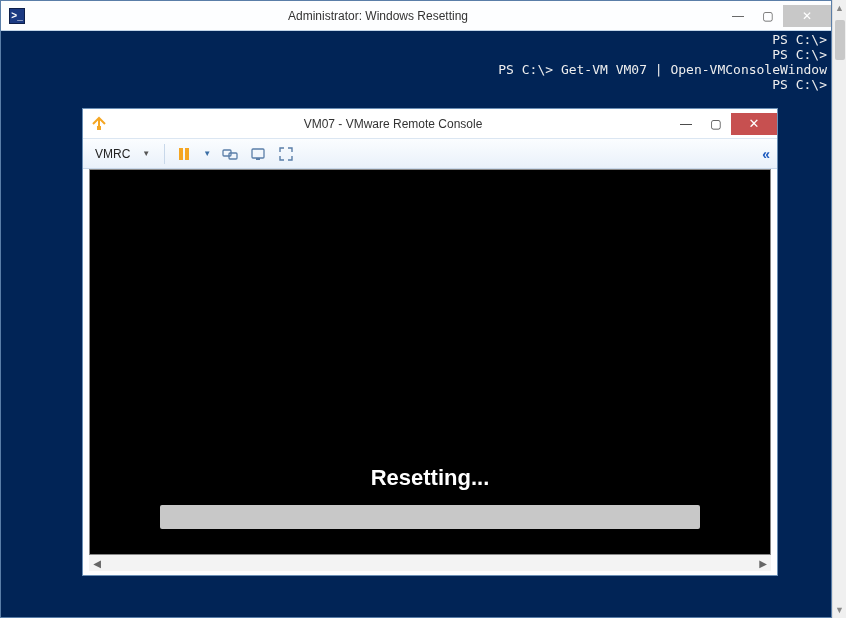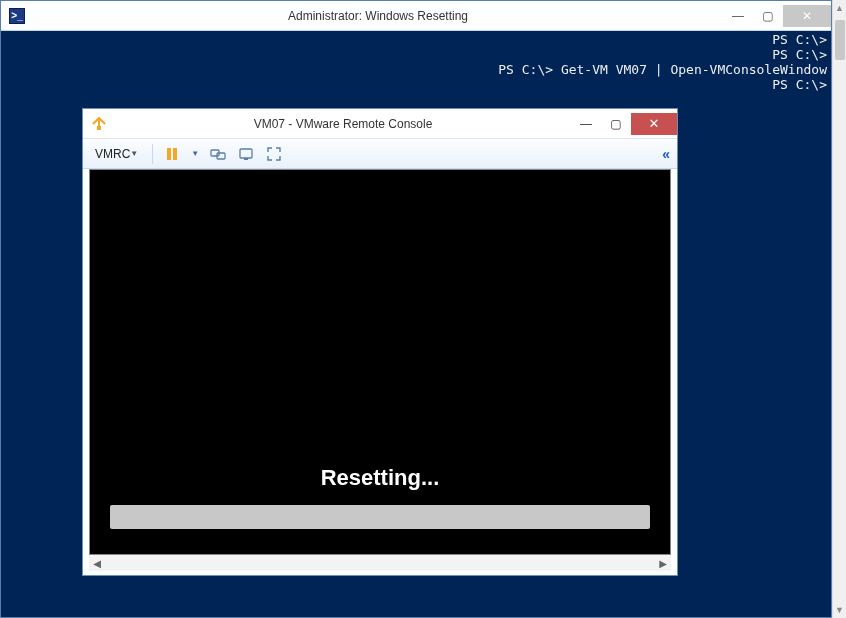--- a/index.html
+++ b/index.html
@@ -68,21 +68,21 @@
     border-left:1px solid #ddd;
     display:flex;flex-direction:column;align-items:center;
   }
   .outer-scroll .arrow { height:16px;display:flex;align-items:center;justify-content:center;color:#888;font-size:9px;width:100%; }
   .outer-scroll .thumb { width:10px;height:40px;background:#c8c8c8;border-radius:2px;margin-top:4px; }
 
   
   .vmrc-window {
     position:absolute;
     left:82px; top:108px;
-    width:596px; height:468px;
+    width:696px; height:468px;
     border:1px solid #6b8fb5;
     background:#fdfeff;
     display:flex;flex-direction:column;
   }
   .vmrc-titlebar {
     height:30px;
     background:#fff;
     display:flex;align-items:center;
     border-bottom:1px solid #dbe6f2;
   }
@@ -105,21 +105,21 @@
   }
   .vmrc-toolbar{
     height:30px;
     background:linear-gradient(#fbfdff,#e9f1fa);
     border-bottom:1px solid #c8d8ea;
     display:flex;align-items:center;
     padding:0 6px;
     gap:6px;
   }
   .vmrc-menu-btn{
-    display:flex;align-items:center;gap:0;
+    display:flex;align-items:center;gap:12px;
     padding:2px 6px;
     font-size:12px;color:#222;
   }
   .vmrc-menu-btn .caret{font-size:8px;color:#555;}
   .tb-sep{width:1px;height:20px;background:#c8d8ea;margin:0 2px;}
   .tb-icon{
     width:22px;height:22px;
     display:flex;align-items:center;justify-content:center;
   }
   .tb-icon svg{width:16px;height:16px;}

